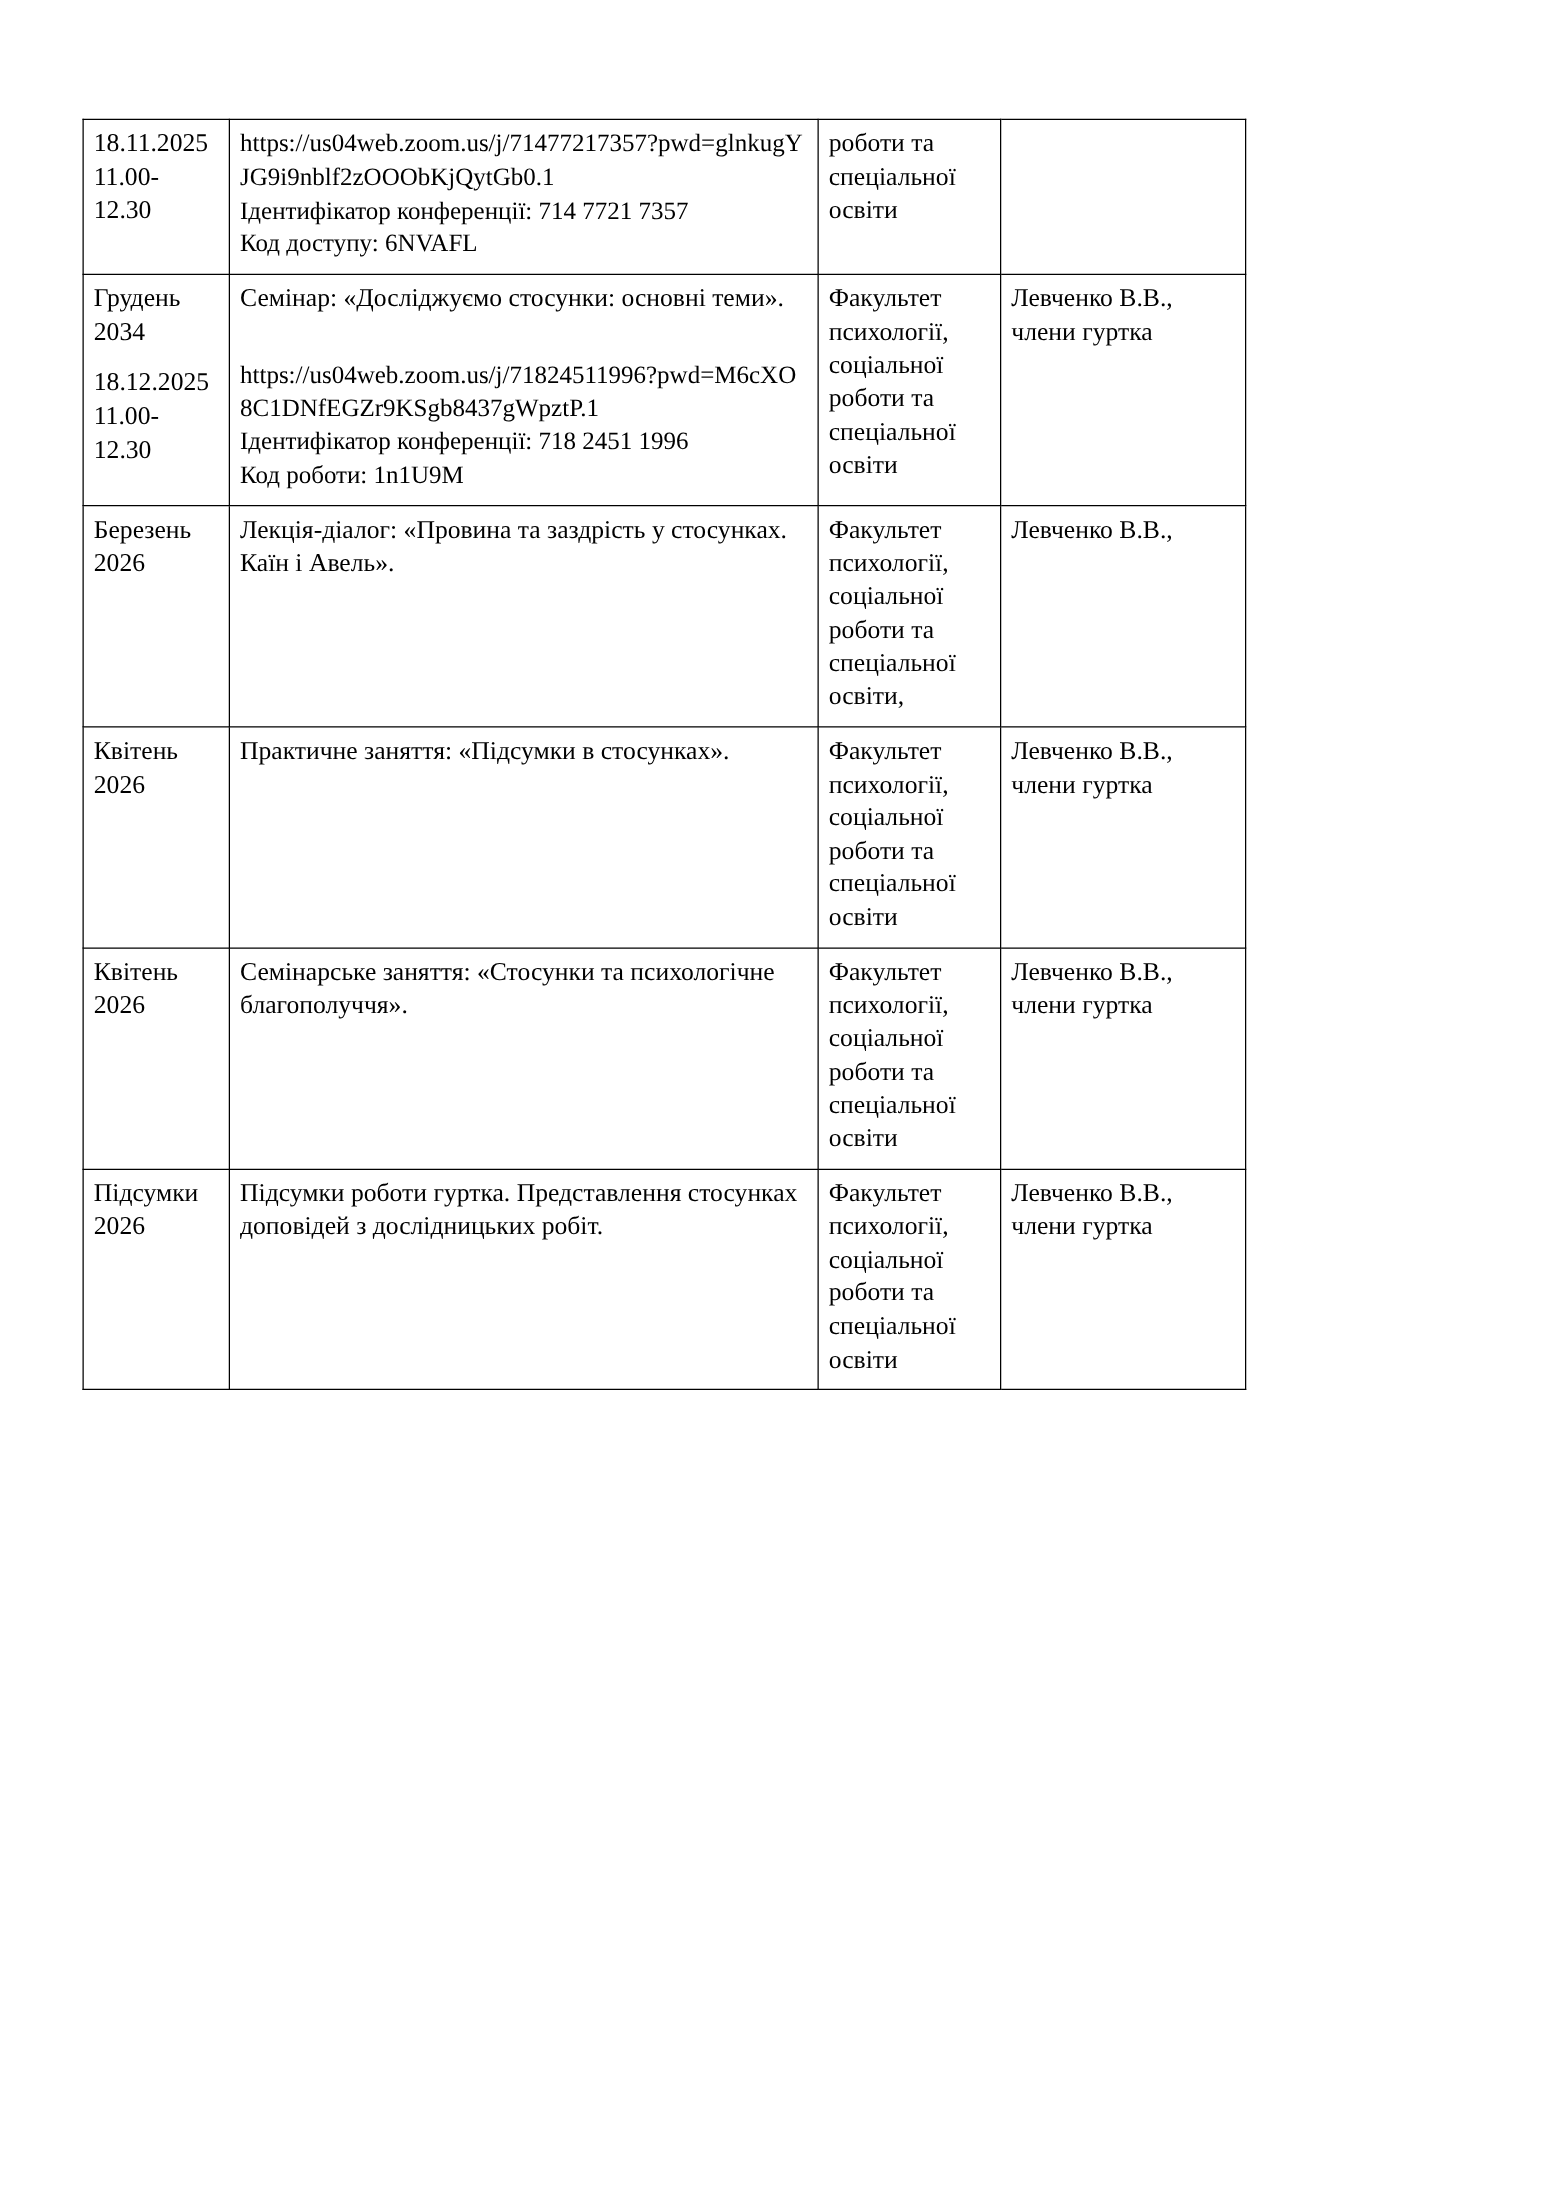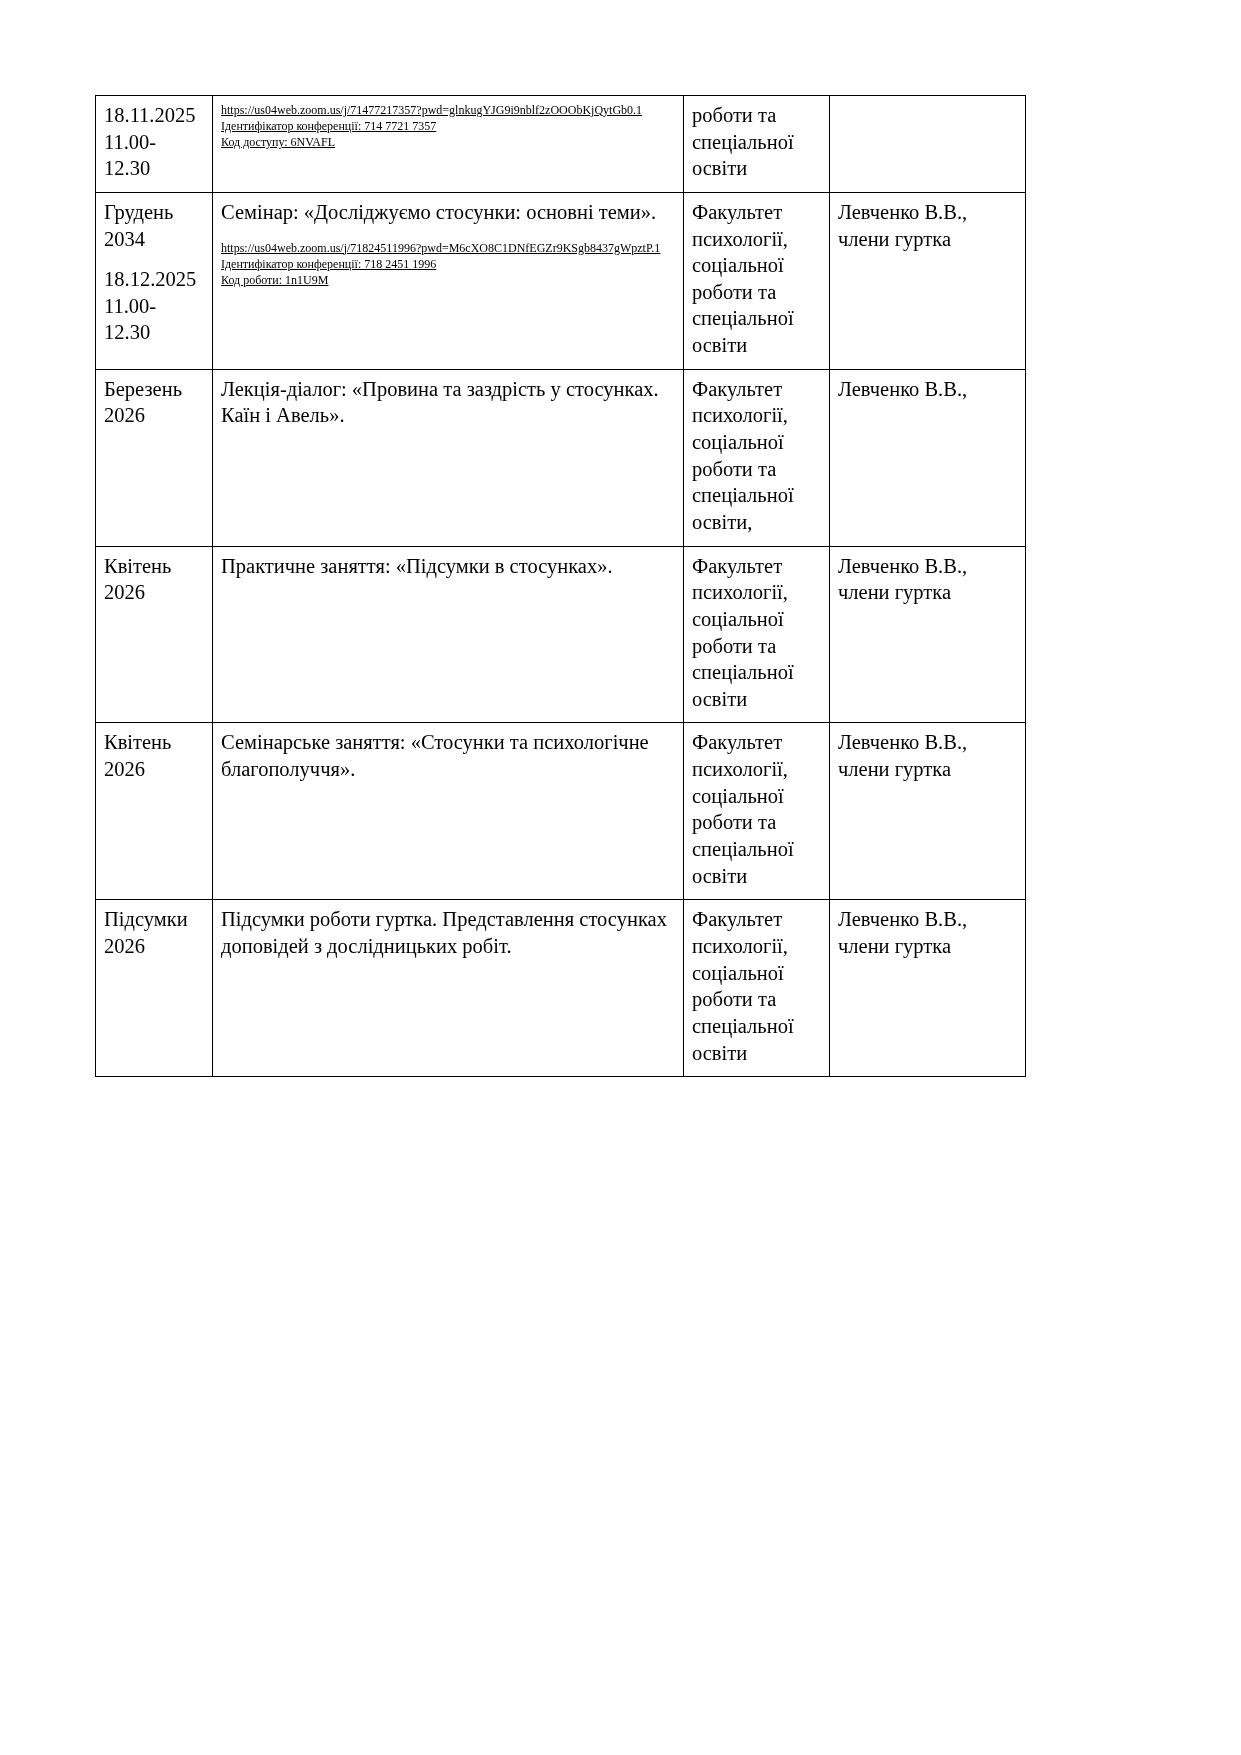--- a/index.html
+++ b/index.html
@@ -14,21 +14,21 @@
     color: #000000;
     position: relative;
     overflow: hidden;
   }
   .page {
     position: absolute;
     left: 0; top: 0;
     width: 1241px;
     height: 1755px;
     box-sizing: border-box;
-    padding: 95px 155px 0 95px;
+    padding: 95px 155px 0 66px;
   }
   table.schedule {
     border-collapse: collapse;
     width: 930px;
     table-layout: fixed;
   }
   table.schedule td {
     border: 1px solid #000000;
     vertical-align: top;
     padding: 6px 8px 10px 8px;
@@ -53,32 +53,31 @@
   .cell-person .line {
     display: block;
     white-space: pre;
   }
   .cell-content .title {
     display: block;
     white-space: pre-line;
   }
   
   .meeting {
-    font-size: 12px;
+    font-size: 20px;
     line-height: 1.34;
     margin-top: 0;
-    text-decoration: underline;
   }
   .meeting .line {
     display: block;
     word-break: break-all;
     white-space: normal;
   }
   .meeting.spaced {
-    margin-top: 14px;
+    margin-top: 34px;
   }
   .gap-sm { height: 14px; }
 </style>
 </head>
 <body>
 
 <div class="page">
 
   <table class="schedule">
     <colgroup>

